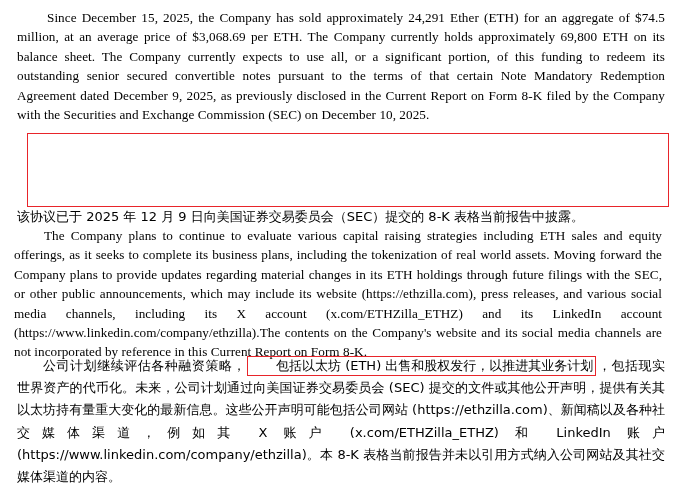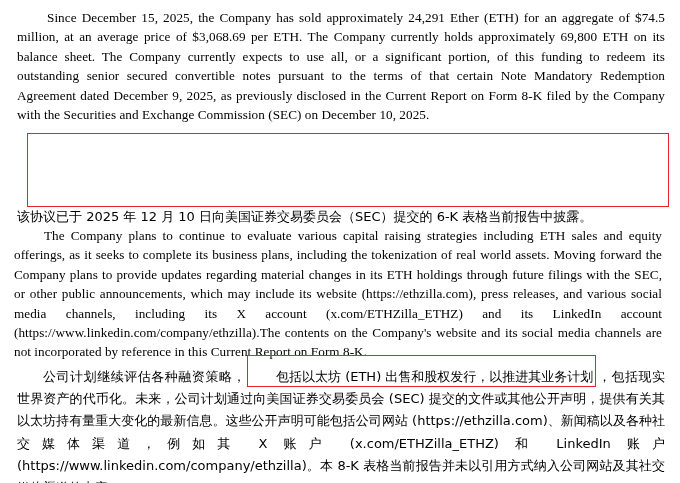--- a/index.html
+++ b/index.html
@@ -62,35 +62,35 @@
     top: 206px;
     width: 648px;
   }
 
   .block-en-1 { position: absolute; left: 17px; top: 8px; width: 648px; }
   .block-en-2 { position: absolute; left: 14px; top: 226px; width: 648px; }
   .block-zh-2 { position: absolute; left: 17px; top: 355px; width: 648px; }
 
   .inline-box {
     border: 1.6px solid #e8242a;
-    padding: 12px 2px 1px 2px;
+    padding: 0 2px 1px 2px;
     margin: 0 1px;
     display: inline-block;
     line-height: 17px;
   }
   .nowrap { white-space: nowrap; }
 </style>
 </head>
 <body>
 
 <div class="page">
 
   <p class="para en indent-en block-en-1">Since December 15, 2025, the Company has sold approximately 24,291 Ether (ETH) for an aggregate of $74.5 million, at an average price of $3,068.69 per ETH.  The Company currently holds approximately 69,800 ETH on its balance sheet. The Company currently expects to use all, or a significant portion, of this funding to redeem its outstanding senior secured convertible notes pursuant to the terms of that certain Note Mandatory Redemption Agreement dated December 9, 2025, as previously disclosed in the Current Report on Form 8-K filed by the Company with the Securities and Exchange Commission (SEC) on December 10, 2025.</p>
 
   <div class="box-zh-1"></div>
 
-  <p class="para zh trailing-zh-1">该协议已于 2025 年 12 月 10 日向美国证券交易委员会（SEC）提交的 6-K 表格当前报告中披露。</p>
+  <p class="para zh trailing-zh-1">该协议已于 2025 年 12 月 9 日向美国证券交易委员会（SEC）提交的 8-K 表格当前报告中披露。</p>
 
   <p class="para en indent-en block-en-2">The Company plans to continue to evaluate various capital raising strategies including ETH sales and equity offerings, as it seeks to complete its business plans, including the tokenization of real world assets. Moving forward the Company plans to provide updates regarding material changes in its ETH holdings through future filings with the SEC, or other public announcements, which may include its website (https://ethzilla.com), press releases, and various social media channels, including its X account (x.com/ETHZilla_ETHZ) and its LinkedIn account (https://www.linkedin.com/company/ethzilla).The contents on the Company's website and its social media channels are not incorporated by reference in this Current Report on Form 8-K.</p>
 
   <p class="para zh indent-zh block-zh-2"><span>公司计划继续评估各种融资策略，</span><span class="inline-box nowrap">包括以太坊 (ETH) 出售和股权发行，以推进其业务计划</span><span>，包括现实世界资产的代币化。未来，公司计划通过向美国证券交易委员会 (SEC) 提交的文件或其他公开声明，提供有关其以太坊持有量重大变化的最新信息。这些公开声明可能包括公司网站 (https://ethzilla.com)、新闻稿以及各种社交媒体渠道，例如其 X 账户 (x.com/ETHZilla_ETHZ) 和 LinkedIn 账户 (https://www.linkedin.com/company/ethzilla)。本 8-K 表格当前报告并未以引用方式纳入公司网站及其社交媒体渠道的内容。</span></p>
 
 </div>
 
 </body></html>

